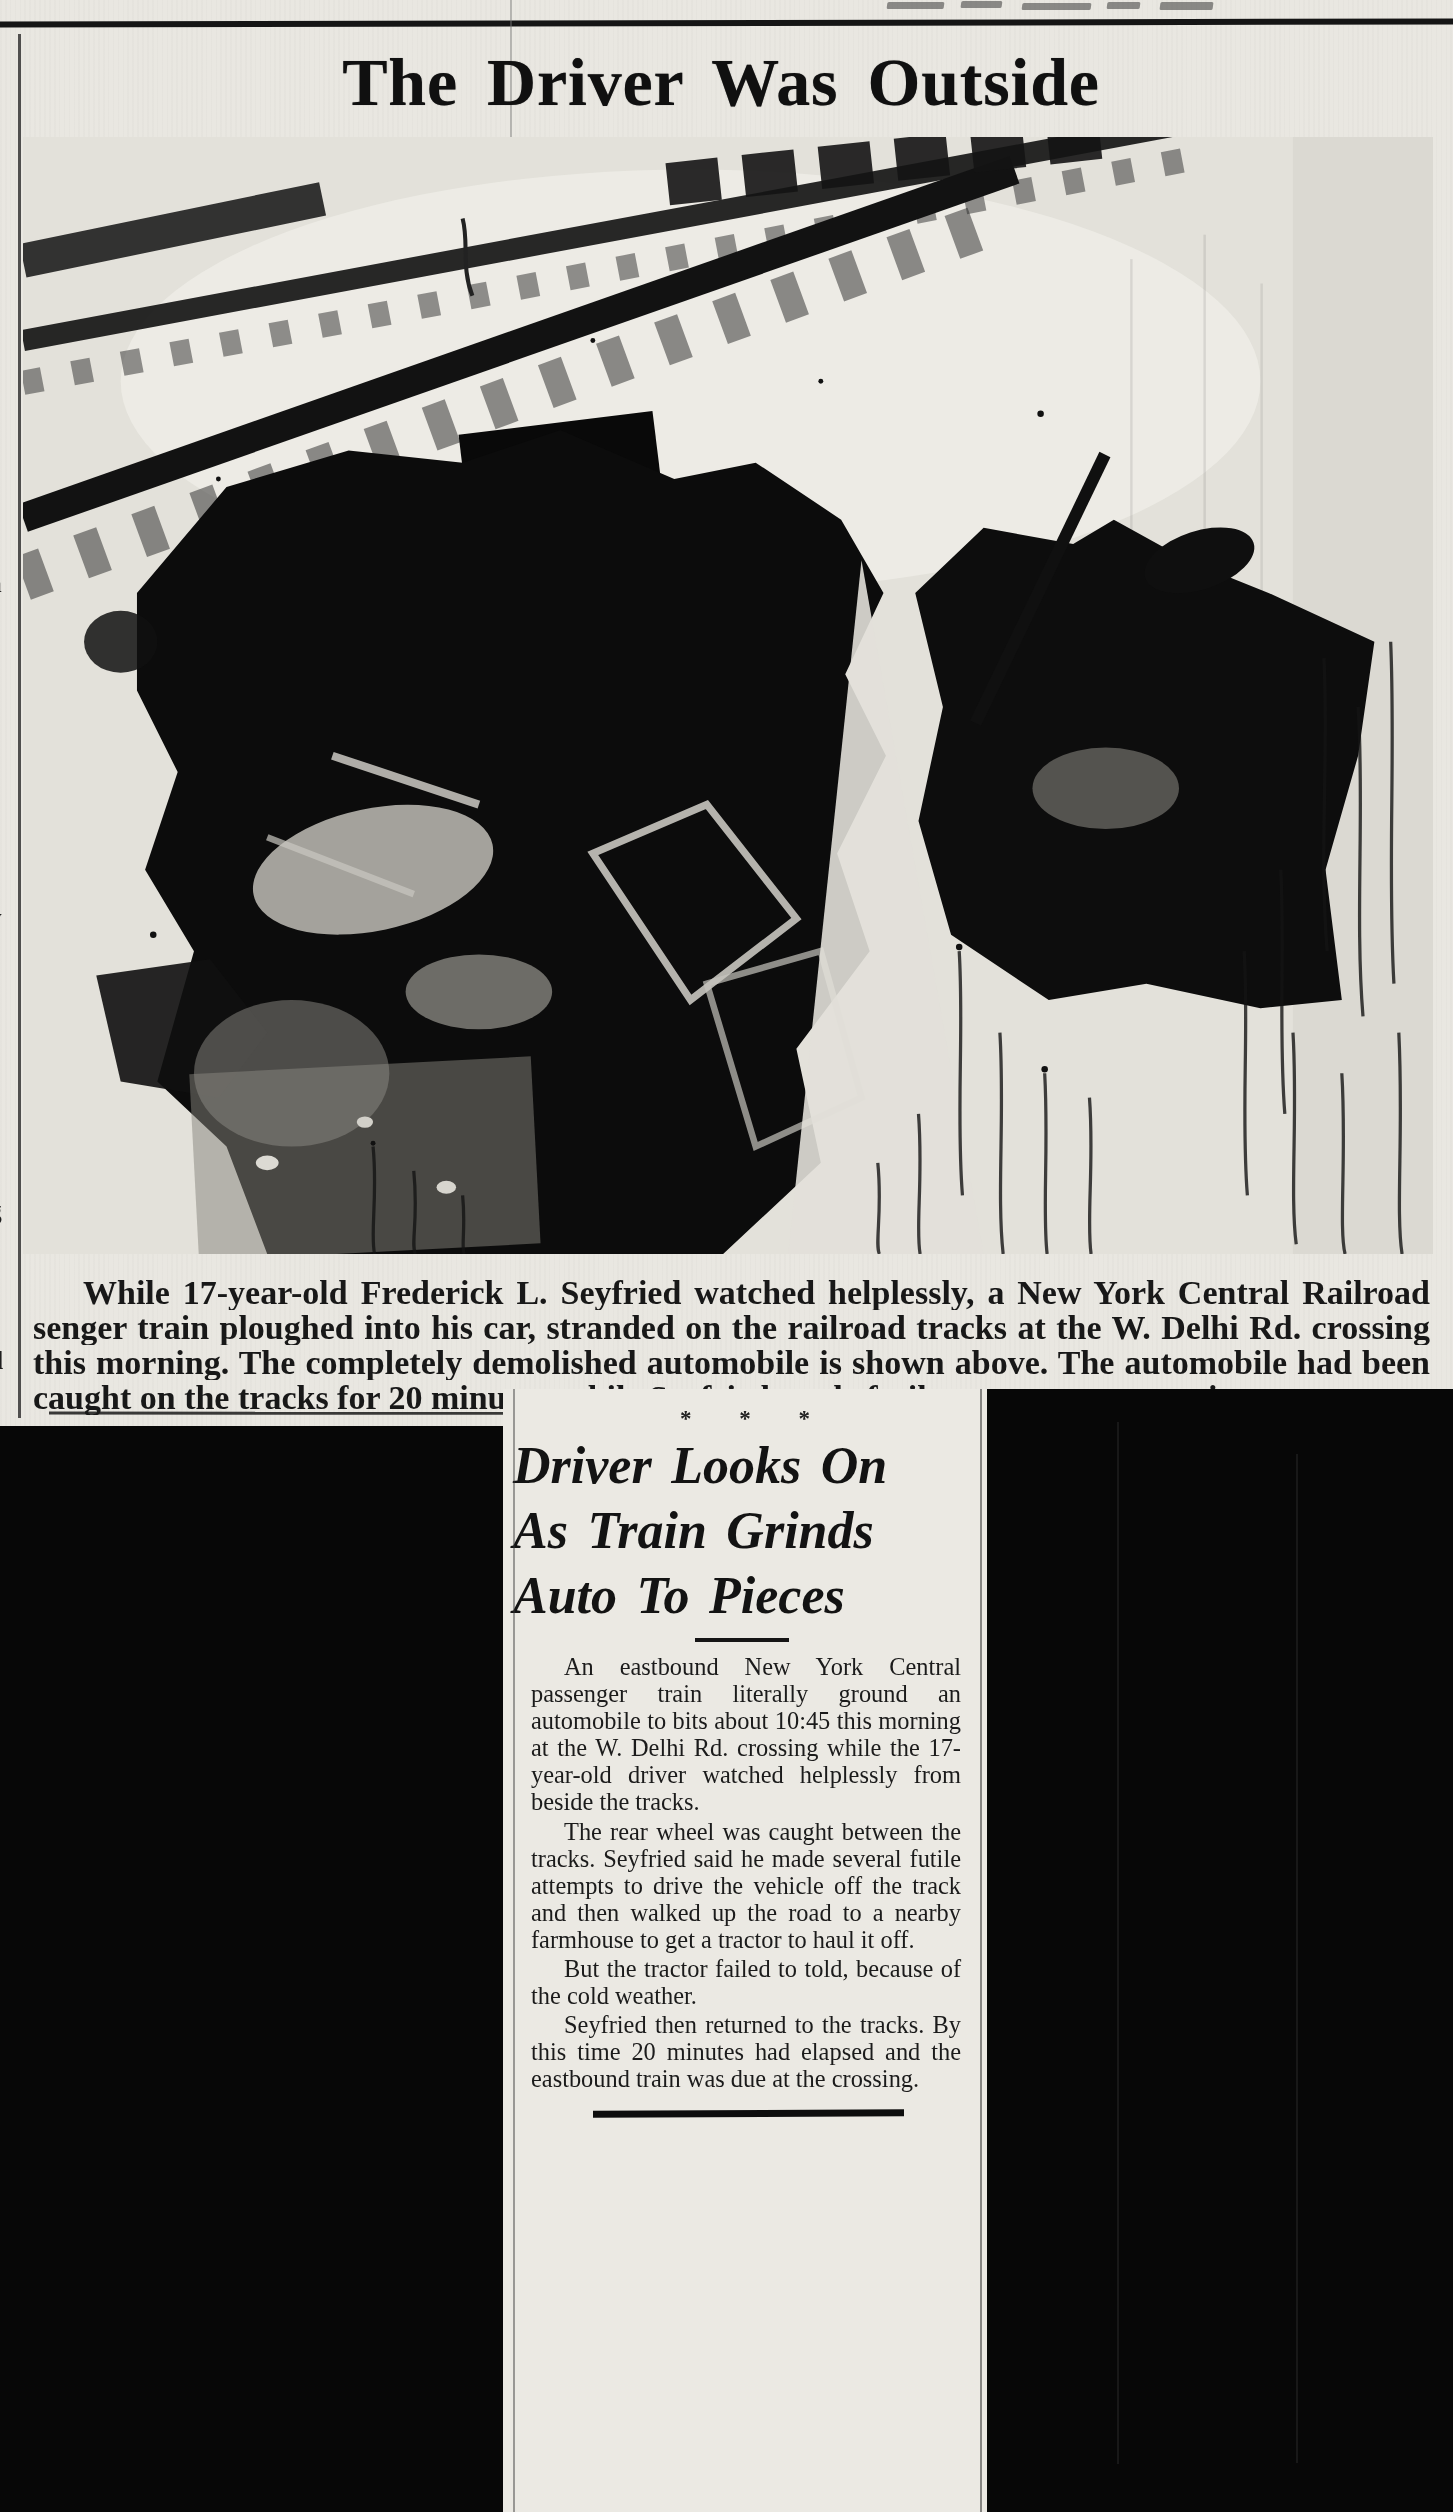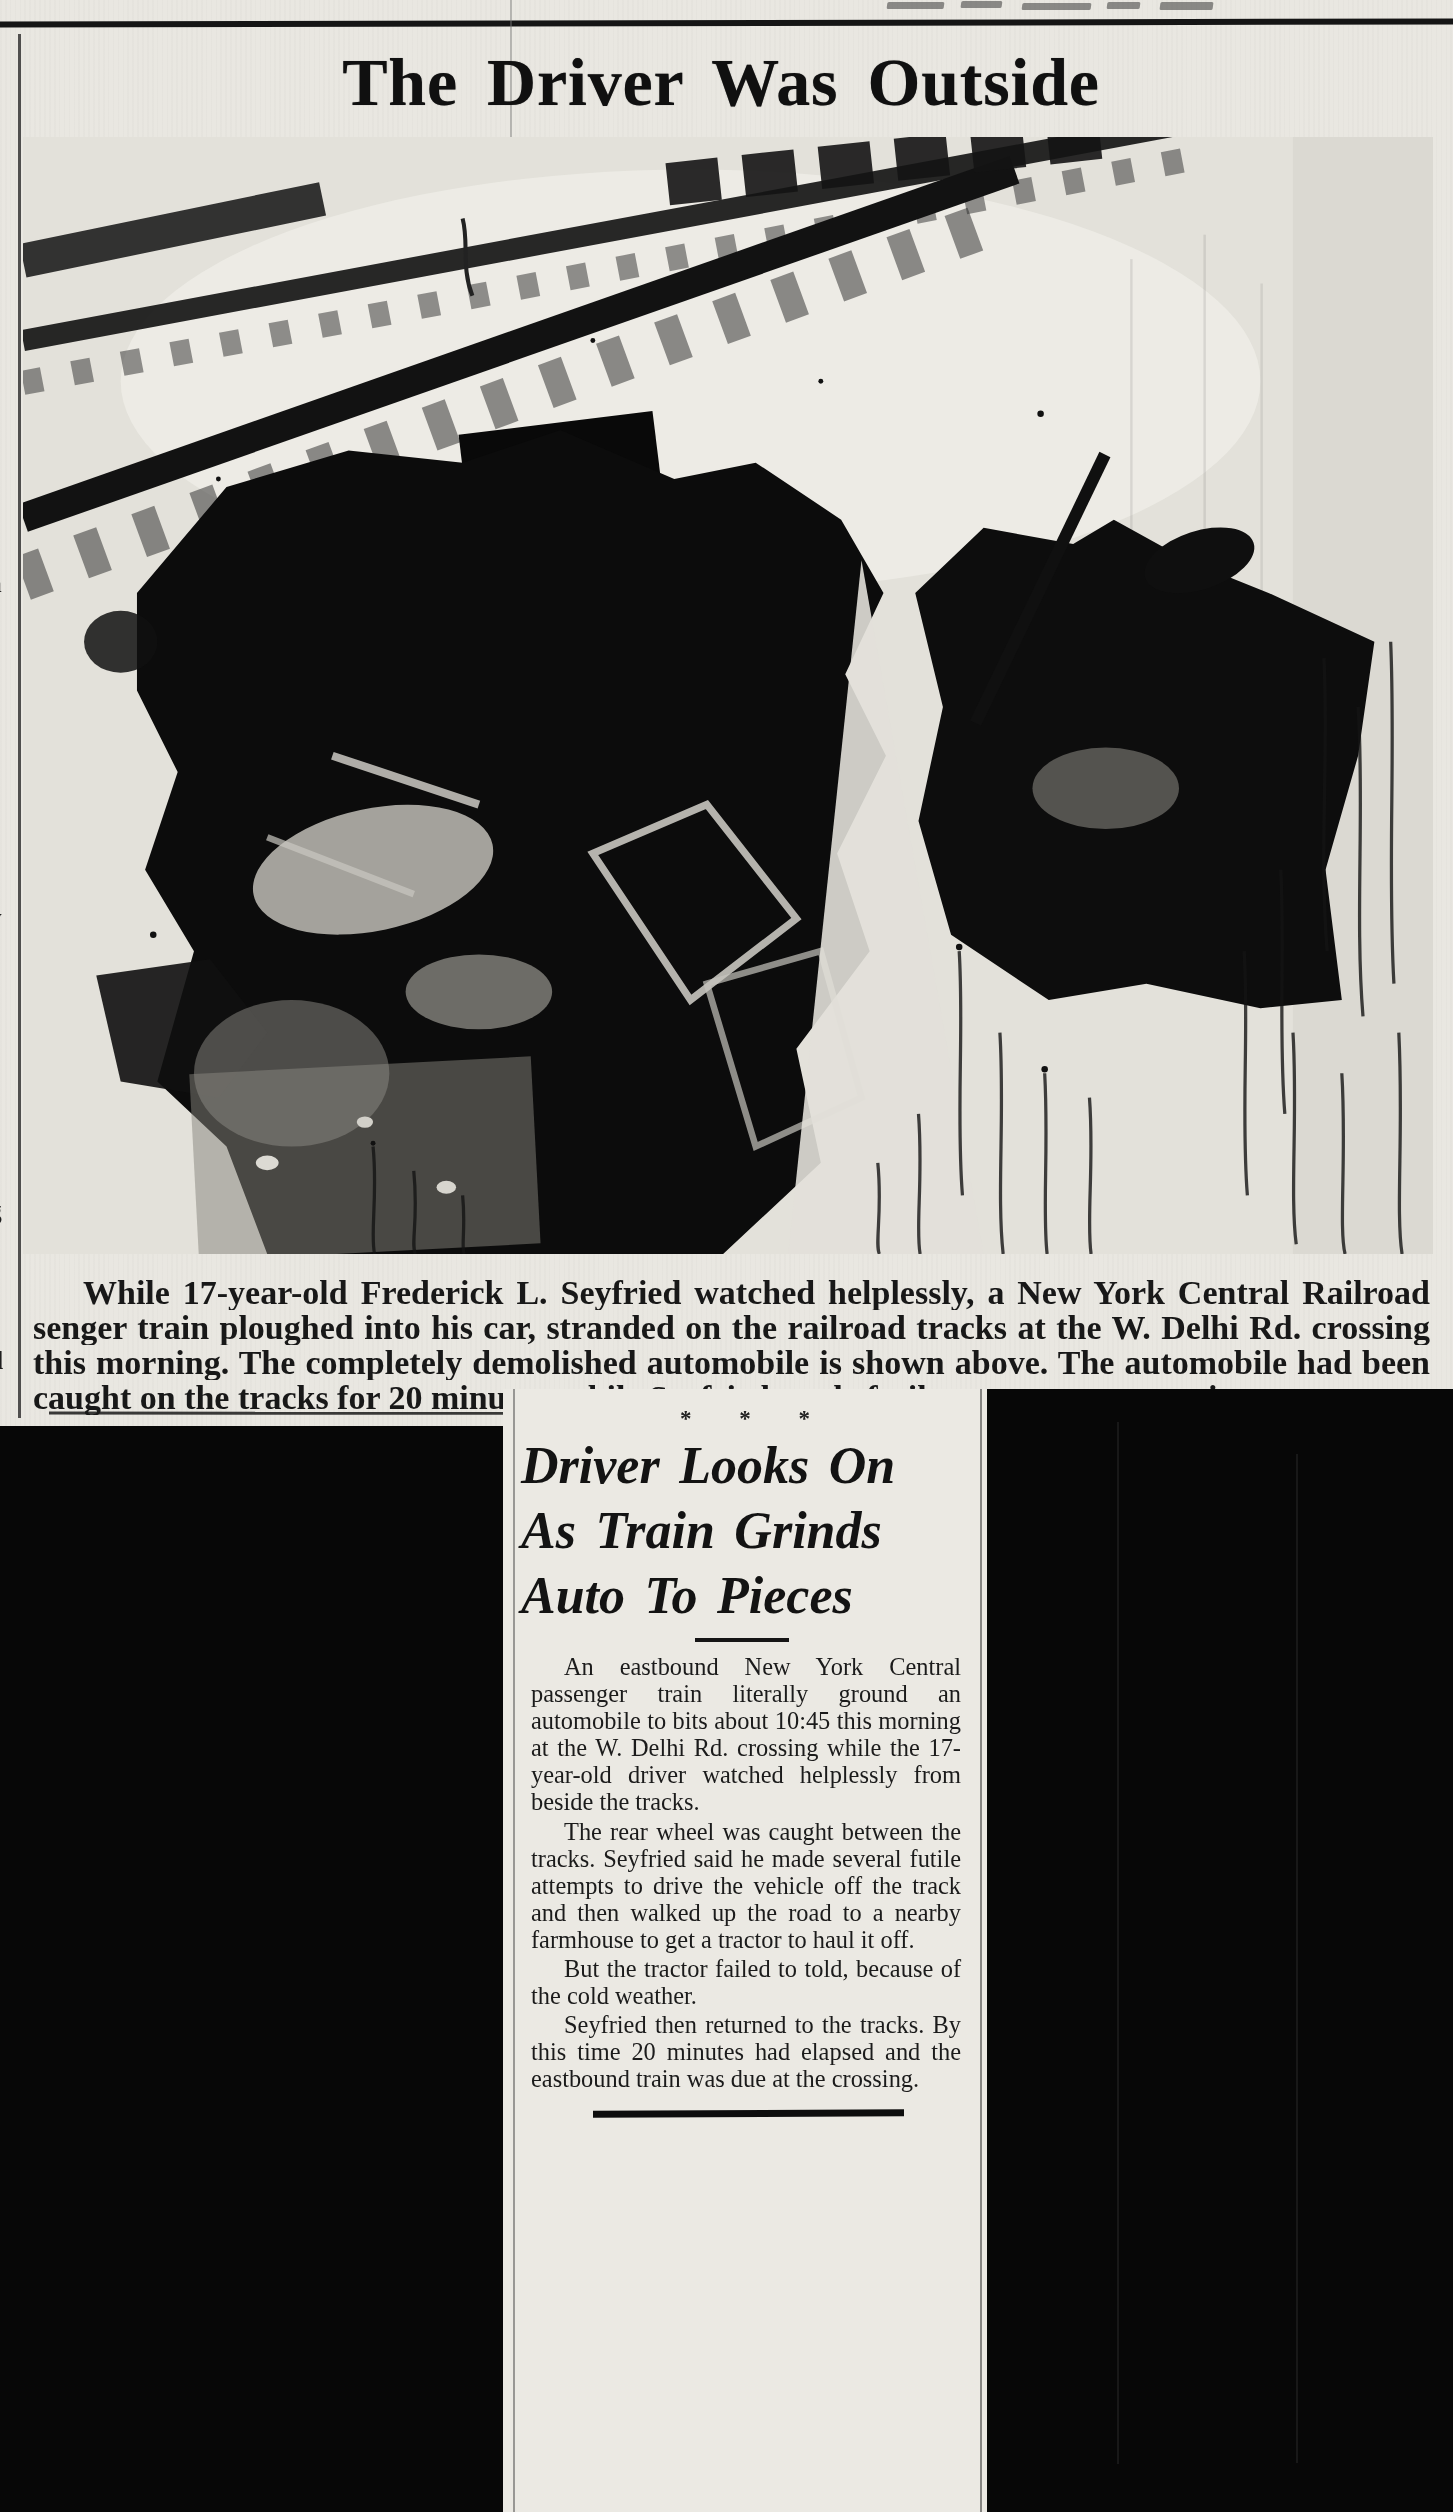--- a/index.html
+++ b/index.html
@@ -44,21 +44,21 @@
   #left-black{left:0;top:1426px;width:503px;height:1086px;background:#070707;}
   #right-black{left:987px;top:1389px;width:466px;height:1123px;background:#070707;}
   .black-streak{position:absolute;width:1.6px;background:#ffffff;opacity:.07;}
 
   
   #article-col{left:503px;top:1389px;width:484px;height:1123px;background:#ebe9e3;overflow:hidden;}
   #col-rule-left{left:513px;top:1389px;width:1.6px;height:1123px;background:#333;opacity:.45;}
   #col-rule-right{left:980px;top:1389px;width:1.6px;height:1123px;background:#333;opacity:.55;}
 
   #article-stars{margin-top:18px;text-align:center;font-size:23px;font-weight:bold;letter-spacing:21px;padding-left:21px;color:#222;height:24.4px;line-height:24.4px;}
-  #article-headline{margin-top:1.6px;padding-left:18px;font-style:italic;font-weight:bold;font-size:52px;line-height:65px;color:#131313;word-spacing:6.5px;}
+  #article-headline{margin-top:1.6px;padding-left:10px;font-style:italic;font-weight:bold;font-size:52px;line-height:65px;color:#131313;word-spacing:6.5px;}
   #article-divider{width:94px;height:4.1px;background:#151515;margin:9.8px 0 0 192px;}
   #article-body{margin-top:11.4px;padding:0 26px 0 28px;font-size:24.4px;line-height:27px;text-align:justify;color:#1b1b1b;}
   #article-body p{margin:0 0 2.4px 0;text-indent:33px;}
   #article-bottom-rule{width:311px;height:6.5px;background:#0e0e0e;margin:18px 0 0 90px;transform:rotate(-.3deg);}
 
   
   .edge-frag{position:absolute;left:-10.6px;font-weight:bold;font-size:24.4px;color:#1f1f1f;}
   .f0{top:468px;}  .f1{top:521px;}  .f2{top:570px;}
   .f4{top:904px;} .f6{top:1018px;}
   .f8{top:1197px;} .f9{top:1347px;}

